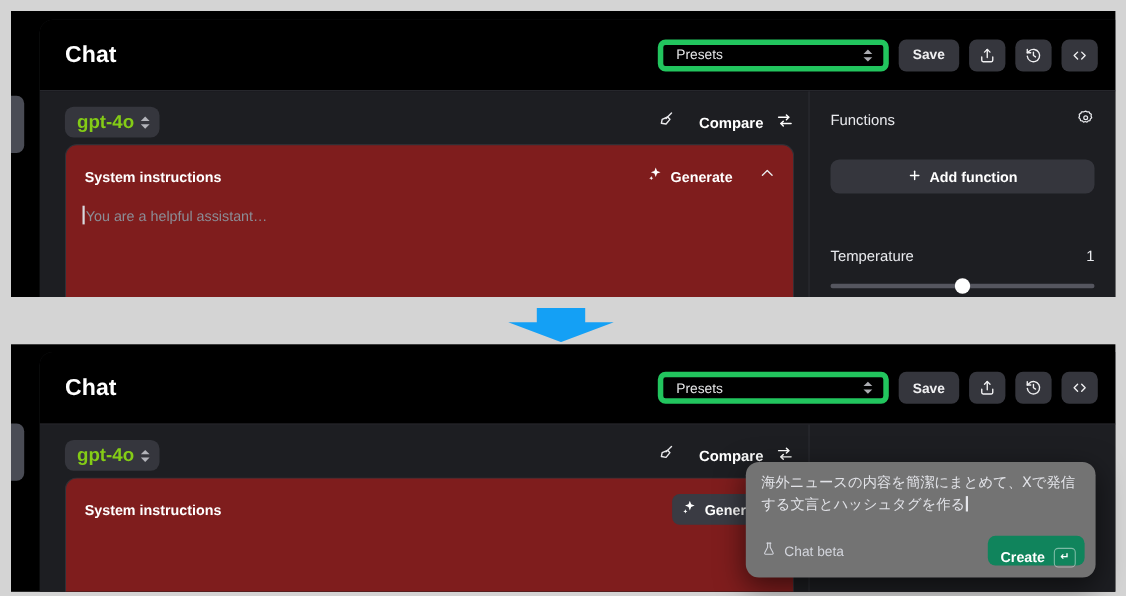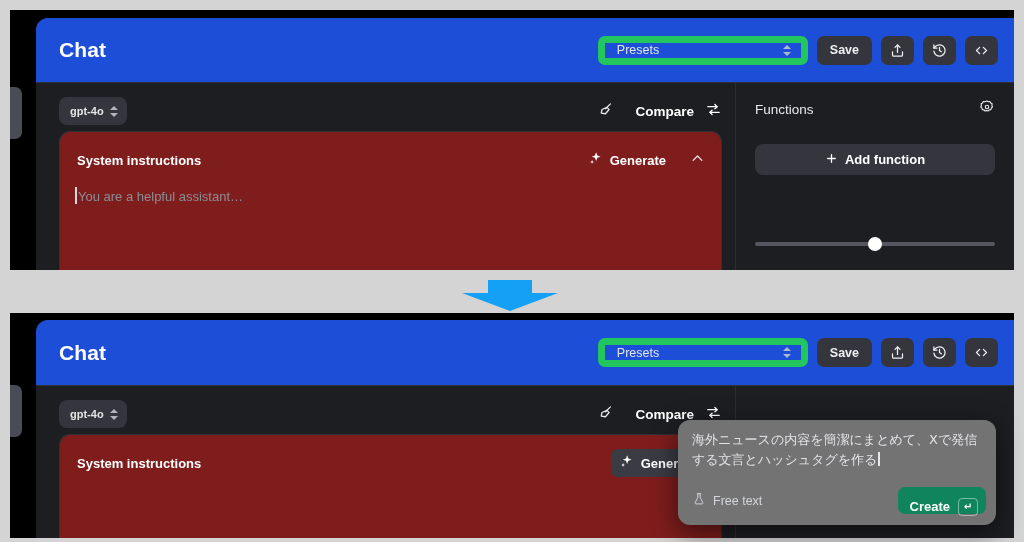--- a/index.html
+++ b/index.html
@@ -38,39 +38,39 @@
     border-top-right-radius: 7px;
     border-bottom-right-radius: 7px;
   }
   .panel-top .rail-nub { top: 77px; }
   .panel-bottom .rail-nub { top: 72px; }
 
   
   .hdr {
     position: relative;
     height: 65px;
-    background: #1d4ed8;
+    background: #000000;
     border-bottom: 1px solid #303137;
     display: flex; align-items: center;
     padding: 0 16px 0 23px;
   }
   .panel-bottom .hdr { height: 66px; }
   .hdr-title {
     color: #ffffff;
     font-size: 21px;
     font-weight: 700;
     letter-spacing: .1px;
   }
   .hdr-right {
     margin-left: auto;
     display: flex; align-items: center; gap: 9px;
   }
   .presets {
     width: 210px; height: 29px;
-    border: 7px solid #22c55e;
+    border: 5px solid #22c55e;
     border-radius: 7px;
     background: transparent;
     display: flex; align-items: center;
     padding: 0 9px 0 12px;
     color: #e6e6e8;
     font-size: 12.5px;
   }
   .presets .lbl { flex: 1; }
   .sel-arrows { width: 10px; height: 15px; position: relative; flex: 0 0 auto; opacity: .85; }
   .sel-arrows::before, .sel-arrows::after {
@@ -113,22 +113,22 @@
   }
 
   
   .model-row { display: flex; align-items: center; height: 28px; }
   .model-pill {
     height: 28px;
     background: #35363d;
     border-radius: 8px;
     display: flex; align-items: center; gap: 5px;
     padding: 0 8px 0 11px;
-    color: #e5e5e5;
-    font-size: 11px; font-weight: 700;
+    color: #84cc16;
+    font-size: 17px; font-weight: 700;
   }
   .model-actions { margin-left: auto; display: flex; align-items: center; gap: 21px; }
   .icon-btn { display: flex; align-items: center; justify-content: center; color: #e9e9ec; }
   .compare {
     display: flex; align-items: center; gap: 11px;
     color: #ffffff; font-size: 13.5px; font-weight: 700;
   }
 
   
   .sys-card {
@@ -384,20 +384,24 @@
               </svg>
             </span>
             <span>Add function</span>
           </div>
 
           <div class="gap-18"></div>
 
 
           <div class="gap-22"></div>
 
+          <div class="side-row">
+            <span class="side-label">Temperature</span>
+            <span class="side-num">1</span>
+          </div>
           <div class="slider">
             <div class="slider-track"></div>
             <div class="slider-knob" style="left: calc(50% - 7px);"></div>
           </div>
 
         </div>
       </div>
     </div>
   </div>
 
@@ -517,21 +521,21 @@
   <div class="popup">
     <div class="popup-text"><span>海外ニュースの内容を簡潔にまとめて、Xで発信する文言とハッシュタグを作る</span><span class="popup-caret"></span></div>
     <div class="popup-foot">
       <span class="beta">
         <span>
           <svg width="14" height="14" viewBox="0 0 24 24" fill="none" stroke="#d3d5dc" stroke-width="1.7" stroke-linecap="round" stroke-linejoin="round">
             <path d="M9 3h6"></path>
               <path d="M10 3v6.5L5.5 18a1.6 1.6 0 0 0 1.4 2.4h10.2A1.6 1.6 0 0 0 18.5 18L14 9.5V3"></path>
           </svg>
         </span>
-        <span>Free text</span>
+        <span>Chat beta</span>
       </span>
       <span class="create-btn">
         <span>Create</span>
         <span class="kbd">↵</span>
       </span>
     </div>
   </div>
 
 </div>
 

